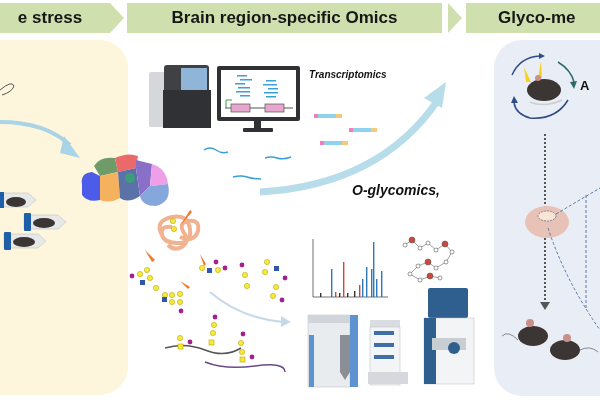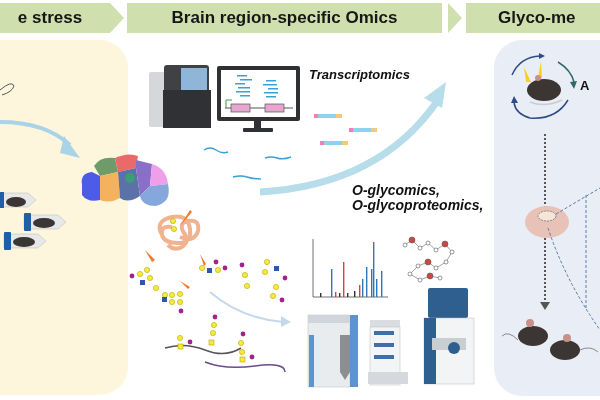--- a/index.html
+++ b/index.html
@@ -301,17 +301,16 @@
     <circle cx="530" cy="323" r="4" fill="#c9908a"></circle>
     <path d="M518 340 Q508 330 502 336" fill="none" stroke="#888" stroke-width="1"></path>
   </g>
   <g>
     <ellipse cx="565" cy="350" rx="15" ry="10" fill="#3b3533"></ellipse>
     <circle cx="567" cy="338" r="4" fill="#c9908a"></circle>
     <path d="M580 350 Q590 345 598 352" fill="none" stroke="#888" stroke-width="1"></path>
   </g>
 </svg>
 
-<div class="label-it" style="left:309px;top:67px;font-size:13px;">Transcriptomics</div>
+<div class="label-it" style="left:309px;top:67px;font-size:10px;">Transcriptomics</div>
 <div class="label-it" style="left:352px;top:183px;">
   <div>O-glycomics,</div>
-  <div>O-glycoproteomics,</div>
 </div>
 
 </body></html>

